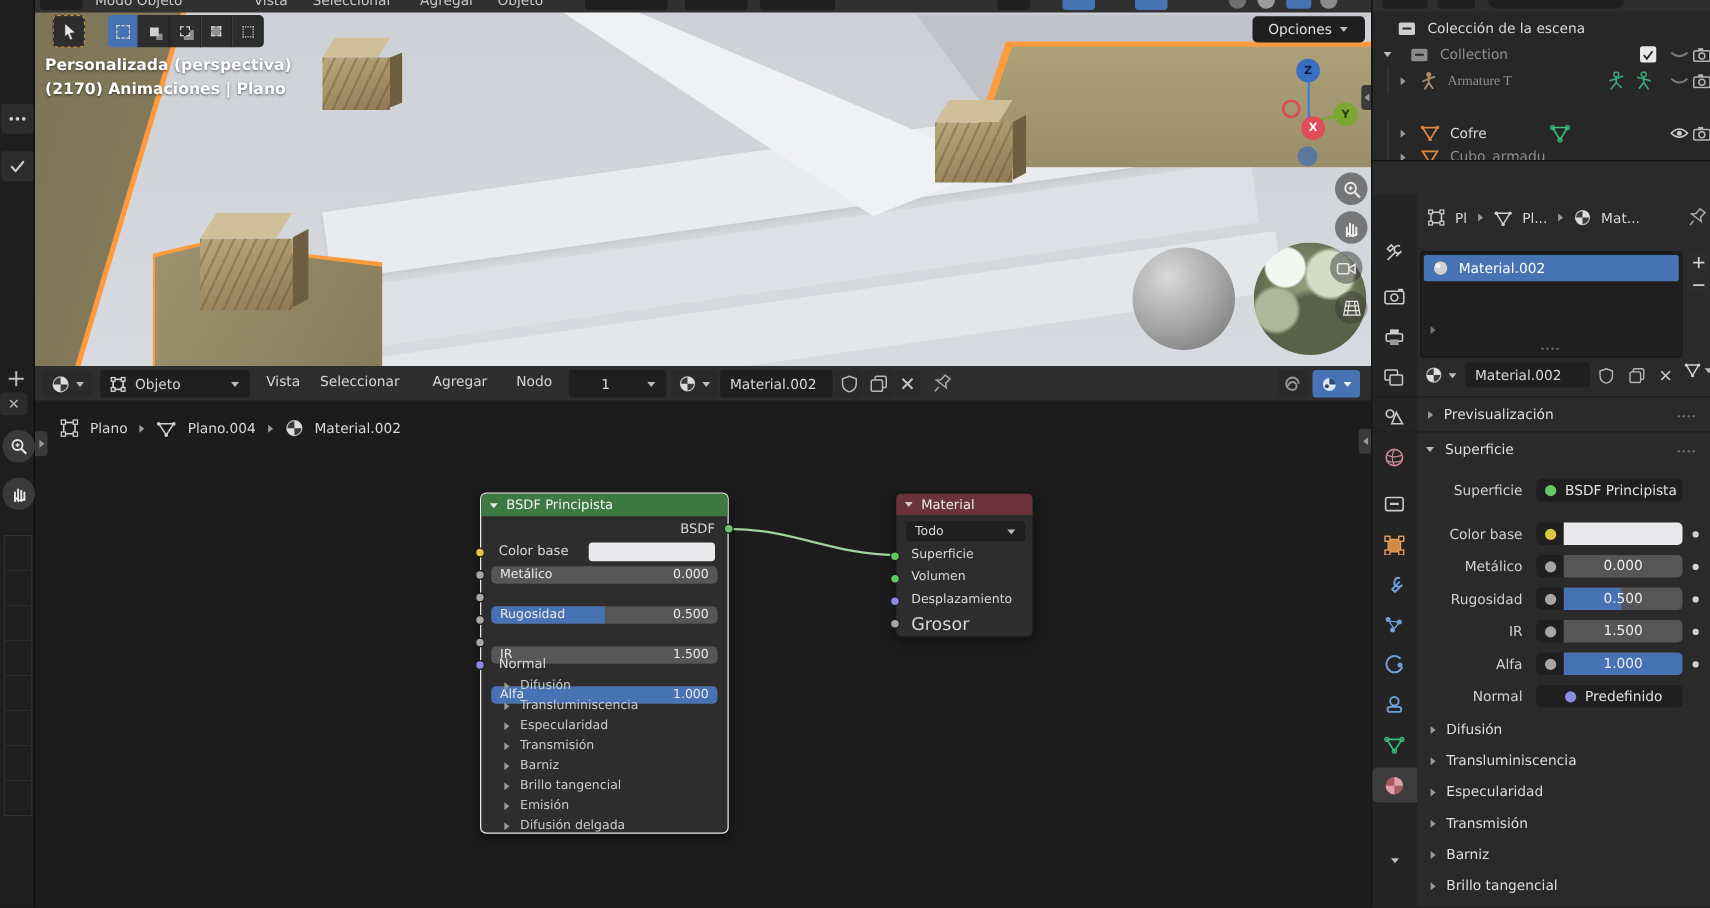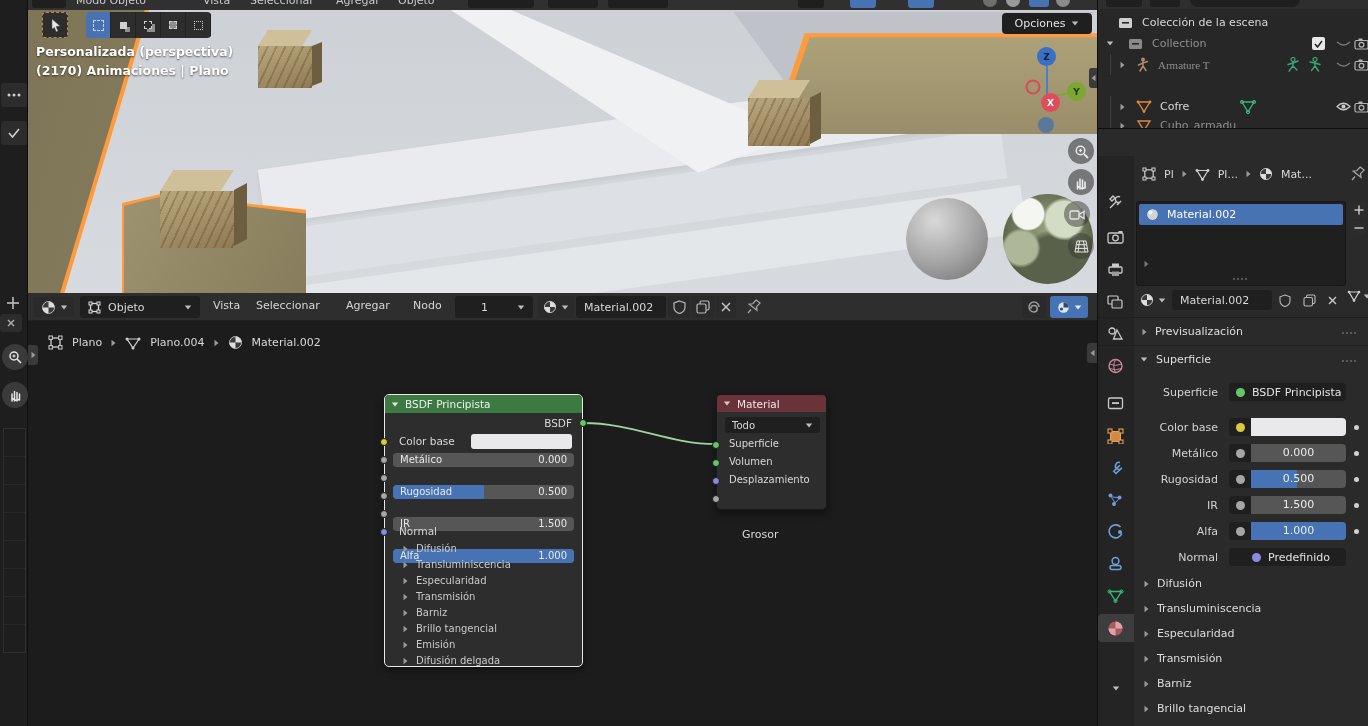--- a/index.html
+++ b/index.html
@@ -448,21 +448,21 @@
       <span style="flex:1;">Todo</span>
       <span class="chev-d chev-sm"></span>
     </div>
     <div class="node-sock" style="left:-5px;top:46px;background:#63c763;"></div>
     <span class="abs" style="left:12px;top:43px;font-size:10px;">Superficie</span>
     <div class="node-sock" style="left:-5px;top:64px;background:#63c763;"></div>
     <span class="abs" style="left:12px;top:61px;font-size:10px;">Volumen</span>
     <div class="node-sock" style="left:-5px;top:82px;background:#8a8ae0;"></div>
     <span class="abs" style="left:12px;top:79px;font-size:10px;">Desplazamiento</span>
     <div class="node-sock" style="left:-5px;top:100px;background:#a6a6a6;"></div>
-    <span class="abs" style="left:25px;top:97px;font-size:11px;margin-top:36px;">Grosor</span>
+    <span class="abs" style="left:12px;top:97px;font-size:14px;">Grosor</span>
   </div>
 </div>
 
 <div id="outliner" class="abs">
   <div class="abs hdr" style="left:0;top:0;width:271px;height:9px;">
     <div class="abs fld" style="left:8px;top:-9px;width:36px;height:16px;"></div>
     <div class="abs fld" style="left:52px;top:-9px;width:30px;height:16px;"></div>
     <div class="abs fld" style="left:92px;top:-10px;width:110px;height:17px;border-radius:8px;"></div>
   </div>
 

